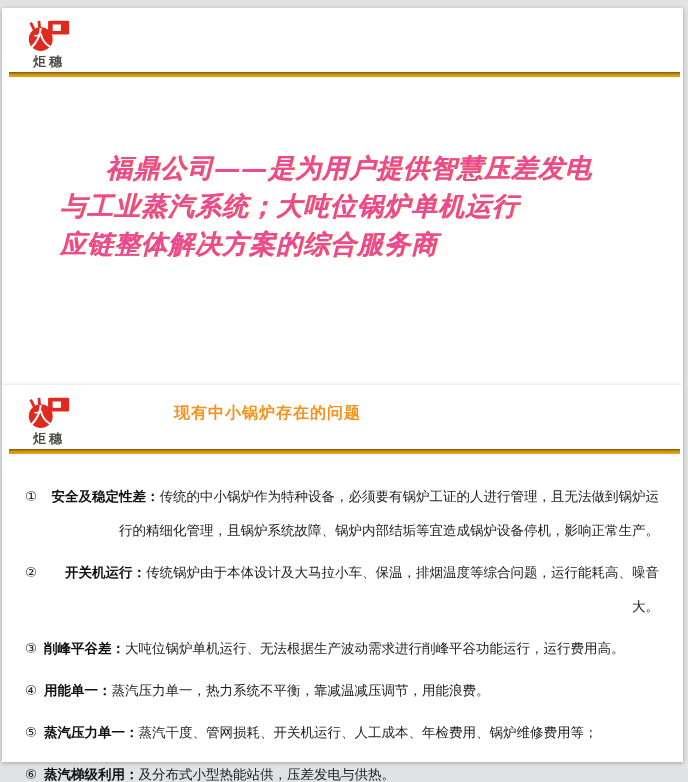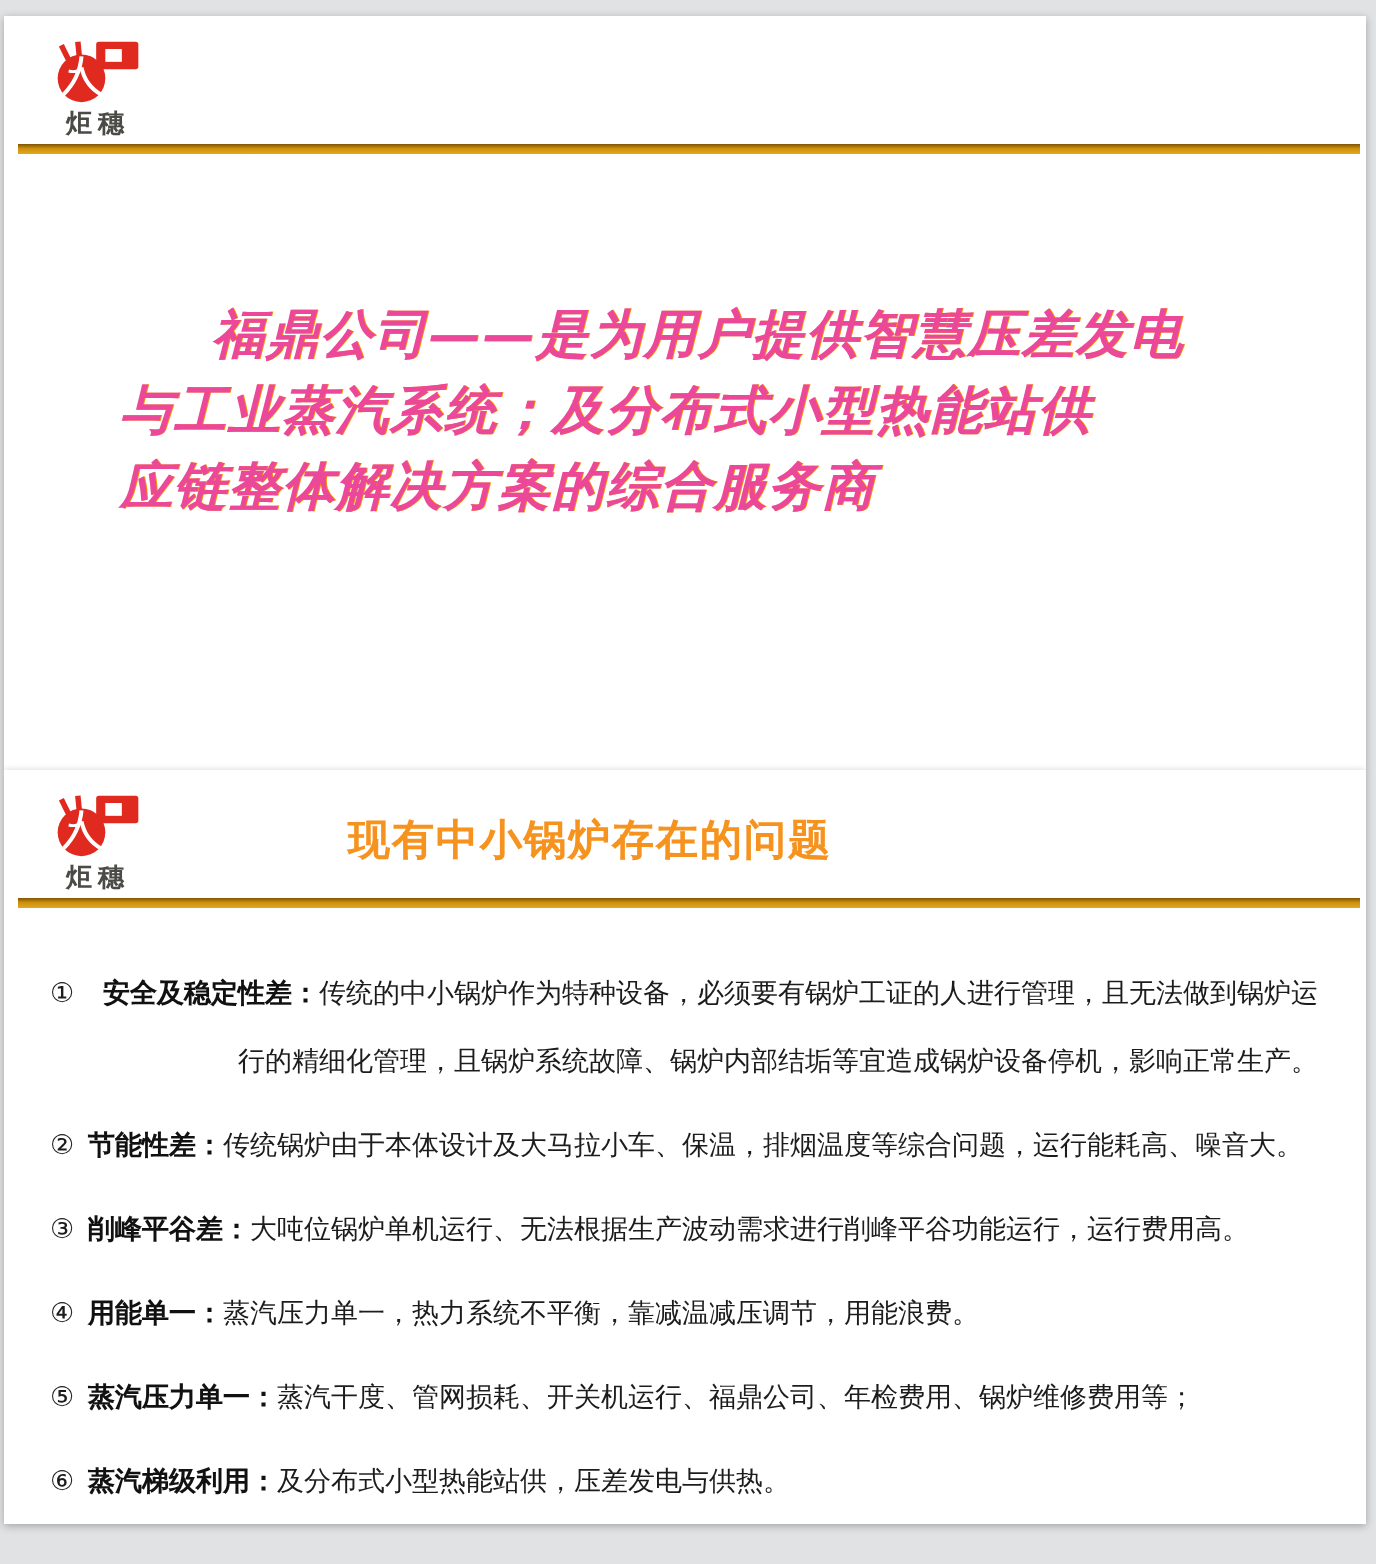--- a/index.html
+++ b/index.html
@@ -31,21 +31,21 @@
     color:#ec4899;
     font-family:"DejaVu Serif","Liberation Serif",serif;
     font-style:italic;font-weight:bold;
     font-size:26px;line-height:38px;letter-spacing:1px;
     text-shadow:0.5px 0 0 #fb8c00;
   }
   .headline .l1{text-indent:46px;}
   
   .slide-title{
     position:absolute;left:172px;top:7px;
-    font-size:21px;font-weight:bold;color:#f6921e;letter-spacing:1px;
+    font-size:16px;font-weight:bold;color:#f6921e;letter-spacing:1px;
   }
   .issues{
     list-style:none;margin:26px 24px 0 23px;padding:0;
     font-size:13.5px;color:#1c1c1c;
   }
   .issue{display:flex;margin-bottom:8px;line-height:34px;}
   .issue .num{flex:none;width:19px;}
   .issue .body{margin:0;text-align:right;}
   .issue .label{font-weight:bold;color:#111;}
 </style>
@@ -67,21 +67,21 @@
           <path d="M15 16 Q17 26 26 31" stroke="#ffffff" stroke-width="2.2" fill="none"></path>
           <path d="M8 18 Q12 19 14 17" stroke="#ffffff" stroke-width="1.6" fill="none"></path>
         </svg>
         <div class="logo-text">炬穗</div>
       </div>
       <div class="gold-rule"></div>
     </header>
 
     <div class="headline">
       <div class="l1">福鼎公司——是为用户提供智慧压差发电</div>
-      <div class="l2">与工业蒸汽系统；及分布式小型热能站供</div>
+      <div class="l2">与工业蒸汽系统；大吨位锅炉单机运行</div>
       <div class="l3">应链整体解决方案的综合服务商</div>
     </div>
   </section>
 
   <section class="slide">
     <header class="slide-header">
       <div class="logo">
         <svg class="logo-mark" width="44" height="33" viewBox="0 0 48 36" aria-hidden="true">
           <rect x="23" y="2" width="23" height="15" rx="1.5" fill="#e02a20"></rect>
           <rect x="28" y="6" width="9" height="7" fill="#ffffff"></rect>
@@ -98,33 +98,33 @@
       <div class="gold-rule"></div>
     </header>
 
     <ul class="issues">
       <li class="issue">
         <span class="num">①</span>
         <p class="body"><b class="label">安全及稳定性差：</b><span>传统的中小锅炉作为特种设备，必须要有锅炉工证的人进行管理，且无法做到锅炉运行的精细化管理，且锅炉系统故障、锅炉内部结垢等宜造成锅炉设备停机，影响正常生产。</span></p>
       </li>
       <li class="issue">
         <span class="num">②</span>
-        <p class="body"><b class="label">节能性差：</b><span>传统锅炉由于本体设计及大马拉小车、保温，排烟温度等综合问题，运行能耗高、噪音大。</span></p>
+        <p class="body"><b class="label">开关机运行：</b><span>传统锅炉由于本体设计及大马拉小车、保温，排烟温度等综合问题，运行能耗高、噪音大。</span></p>
       </li>
       <li class="issue">
         <span class="num">③</span>
         <p class="body"><b class="label">削峰平谷差：</b><span>大吨位锅炉单机运行、无法根据生产波动需求进行削峰平谷功能运行，运行费用高。</span></p>
       </li>
       <li class="issue">
         <span class="num">④</span>
         <p class="body"><b class="label">用能单一：</b><span>蒸汽压力单一，热力系统不平衡，靠减温减压调节，用能浪费。</span></p>
       </li>
       <li class="issue">
         <span class="num">⑤</span>
-        <p class="body"><b class="label">蒸汽压力单一：</b><span>蒸汽干度、管网损耗、开关机运行、福鼎公司、年检费用、锅炉维修费用等；</span></p>
+        <p class="body"><b class="label">蒸汽压力单一：</b><span>蒸汽干度、管网损耗、开关机运行、人工成本、年检费用、锅炉维修费用等；</span></p>
       </li>
       <li class="issue">
         <span class="num">⑥</span>
         <p class="body"><b class="label">蒸汽梯级利用：</b><span>及分布式小型热能站供，压差发电与供热。</span></p>
       </li>
     </ul>
   </section>
 
 </div>
 

